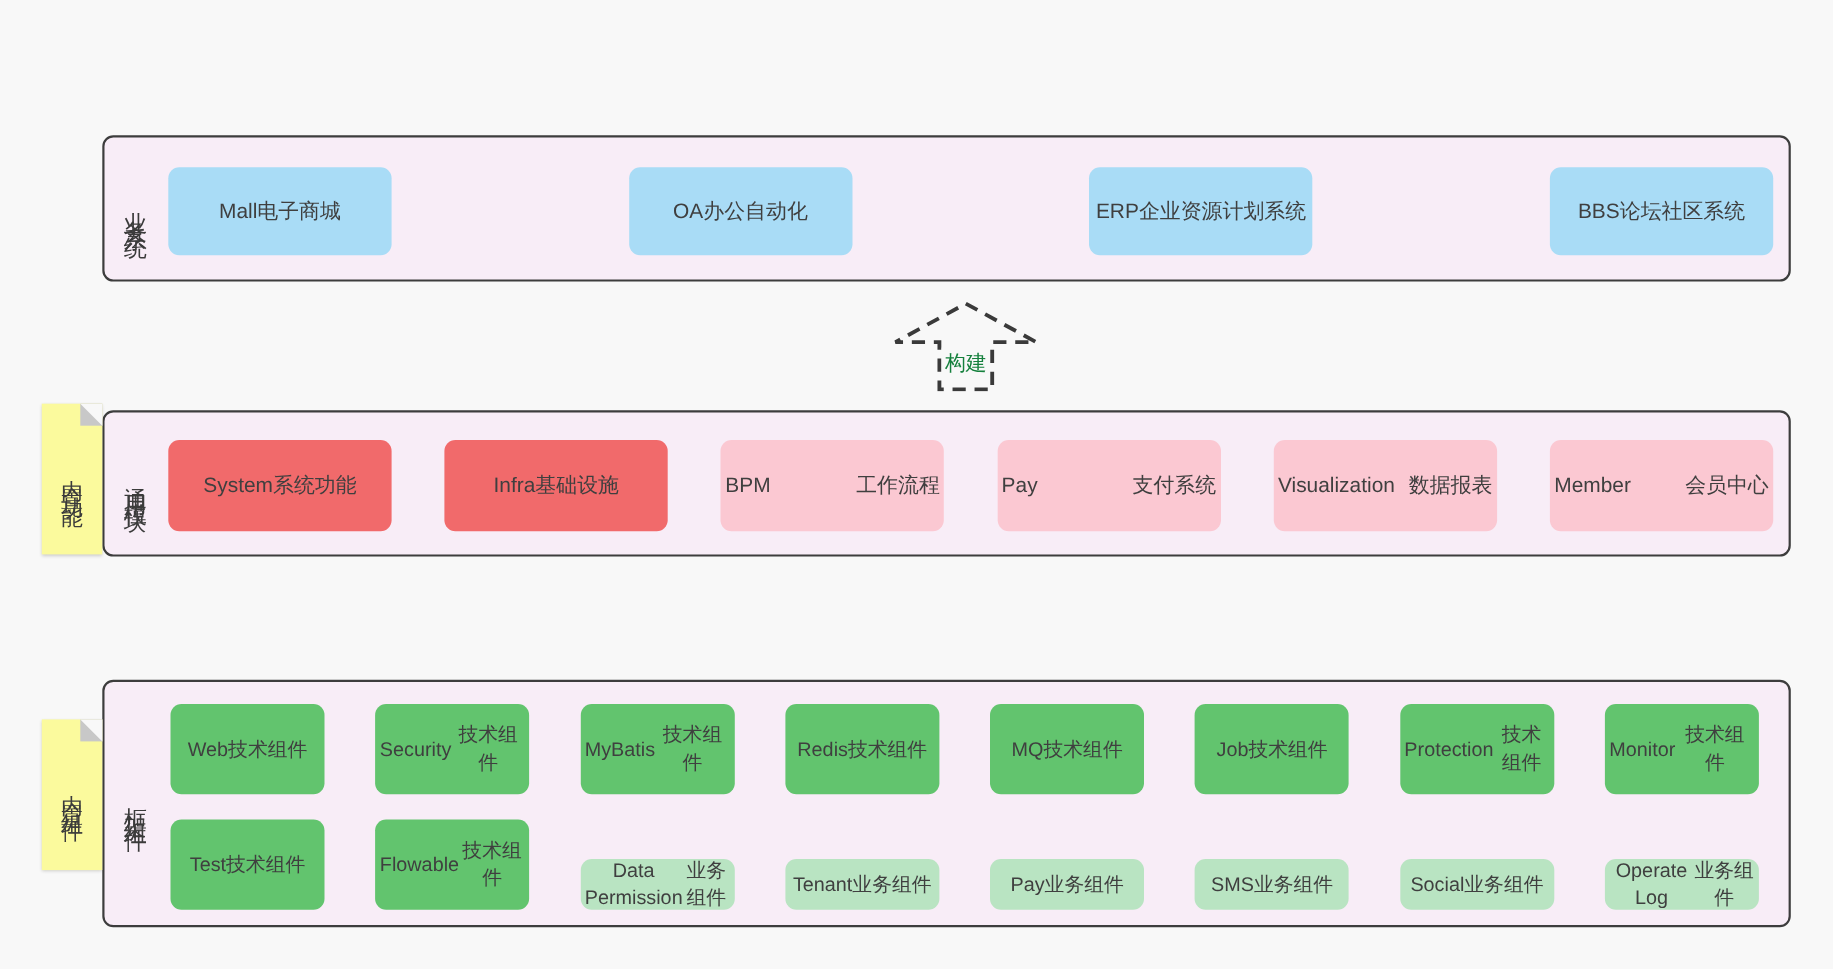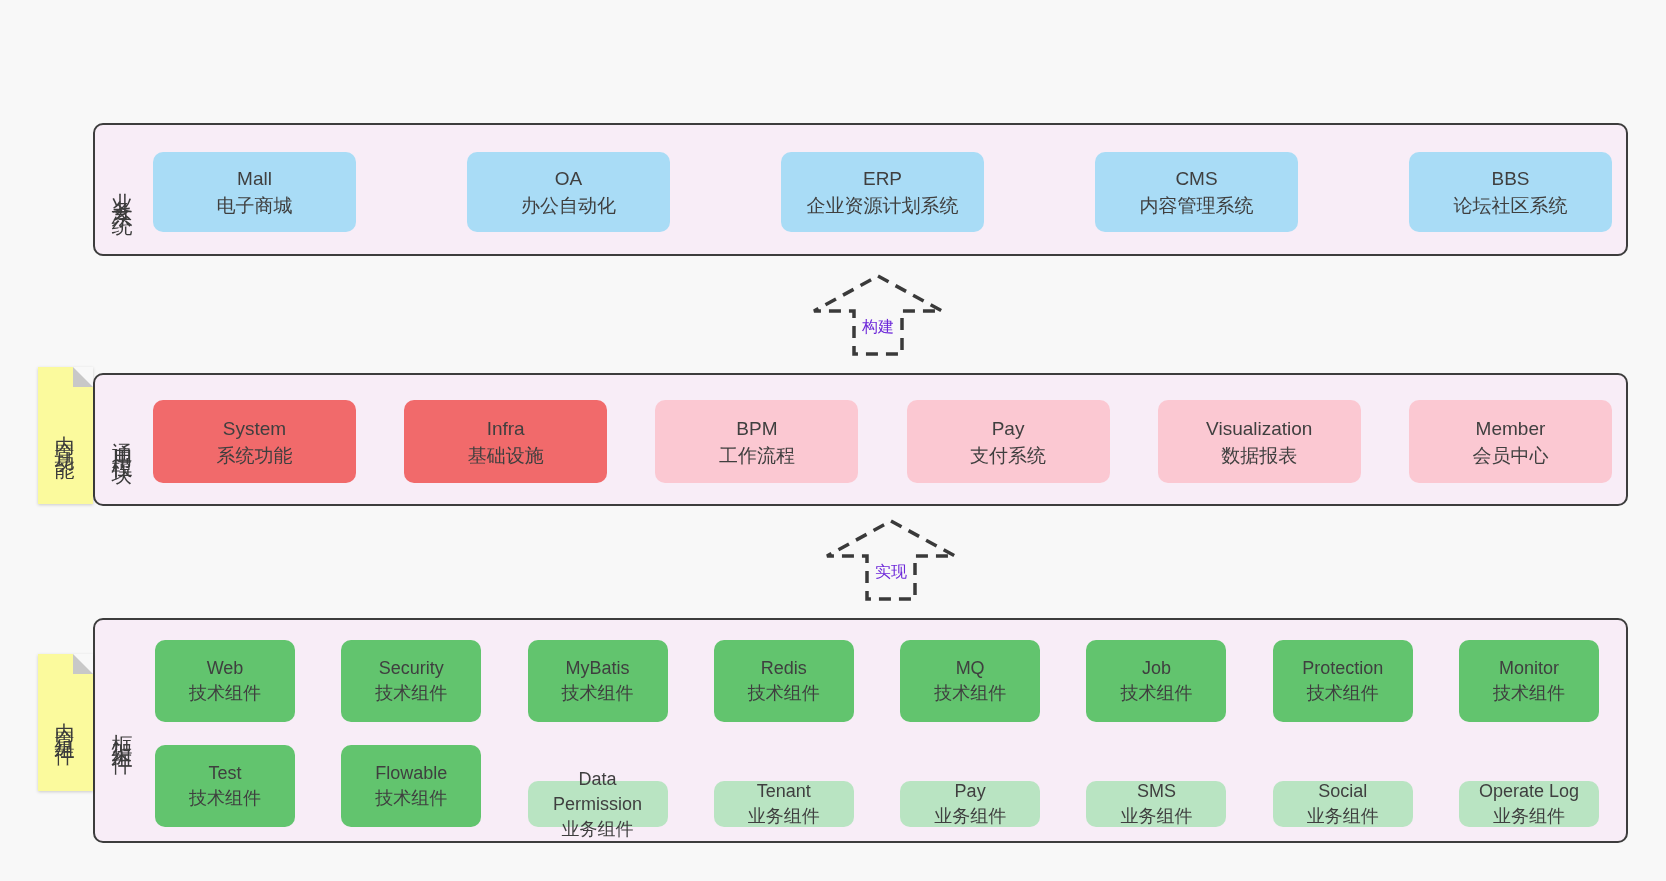--- a/index.html
+++ b/index.html
@@ -54,34 +54,34 @@
   #band-business .row   { top: 27px;  height: 80px; }
   #band-common   .row   { top: 25px;  height: 83px; }
   #band-framework .row-1 { top: 20px;  height: 82px; }
   #band-framework .row-2 { top: 125px; height: 82px; }
 
   
   .box {
     box-sizing: border-box;
     border-radius: 10px;
     display: flex;
-    flex-direction: column;
+    flex-direction: row;
     align-items: center;
     justify-content: center;
     text-align: center;
     font-size: 19px;
     line-height: 27px;
     color: #3f3f3f;
     padding: 2px 4px;
   }
   .cols6 .box { width: 203px; }
   .cols8 .box { width: 140px; font-size: 18px; line-height: 25px; }
   .box.blue        { background: var(--blue, #a9dcf6); }
   .box.red         { background: var(--red, #f16a6b); }
-  .box.pink        { background: var(--pink, #fbc8d2); }
+  .box.pink        { background: var(--pink, #fbc8d2); justify-content: space-between; }
   .box.green       { background: var(--green, #62c46e); }
   .box.light_green { background: var(--light-green, #b9e4c2); margin-top: 36px; }
 
   
   .sticky {
     position: absolute;
     left: 38px;
     width: 55px;
     background: var(--yellow, #fbfa9d);
     z-index: 3;
@@ -117,22 +117,22 @@
   #arrow-build     { left: 812px; top: 274px; }
   #arrow-implement { left: 825px; top: 519px; }
   .up-arrow svg { display: block; width: 100%; height: 100%; }
   .arrow-label {
     position: absolute;
     left: 50%;
     top: 42px;
     transform: translateX(-50%);
     background: var(--page-bg, #f8f8f8);
     padding: 1px 3px;
-    font-size: 16px;
-    color: #6d28d9;
+    font-size: 19px;
+    color: #15803d;
     white-space: nowrap;
   }
 </style>
 </head>
 <body>
 
 <div id="canvas">
 
   <div class="band" id="band-business">
     <div class="band-label">业务系统</div>
@@ -141,24 +141,20 @@
           <div class="box-name">Mall</div>
           <div class="box-desc">电子商城</div>
         </div>
         <div class="box blue">
           <div class="box-name">OA</div>
           <div class="box-desc">办公自动化</div>
         </div>
         <div class="box blue">
           <div class="box-name">ERP</div>
           <div class="box-desc">企业资源计划系统</div>
-        </div>
-        <div class="box blue">
-          <div class="box-name">CMS</div>
-          <div class="box-desc">内容管理系统</div>
         </div>
         <div class="box blue">
           <div class="box-name">BBS</div>
           <div class="box-desc">论坛社区系统</div>
         </div>
       </div>
   </div>
 
   <div class="up-arrow" id="arrow-build">
     <svg viewBox="0 0 132 82">
@@ -195,26 +191,20 @@
           <div class="box-name">Visualization</div>
           <div class="box-desc">数据报表</div>
         </div>
         <div class="box pink">
           <div class="box-name">Member</div>
           <div class="box-desc">会员中心</div>
         </div>
       </div>
   </div>
 
-  <div class="up-arrow" id="arrow-implement">
-    <svg viewBox="0 0 132 82">
-      <polygon points="66,2 130,37 90,37 90,80 42,80 42,37 2,37" fill="none" stroke="#3a3a3a" stroke-width="3.5" stroke-dasharray="12 8"></polygon>
-    </svg>
-    <span class="arrow-label">实现</span>
-  </div>
 
   <div class="sticky" id="sticky-components">
     <span class="fold"></span>
     <span class="sticky-text">内置组件</span>
   </div>
 
   <div class="band" id="band-framework">
     <div class="band-label">框架组件</div>
     <div class="row cols8 row-1">
         <div class="box green">

